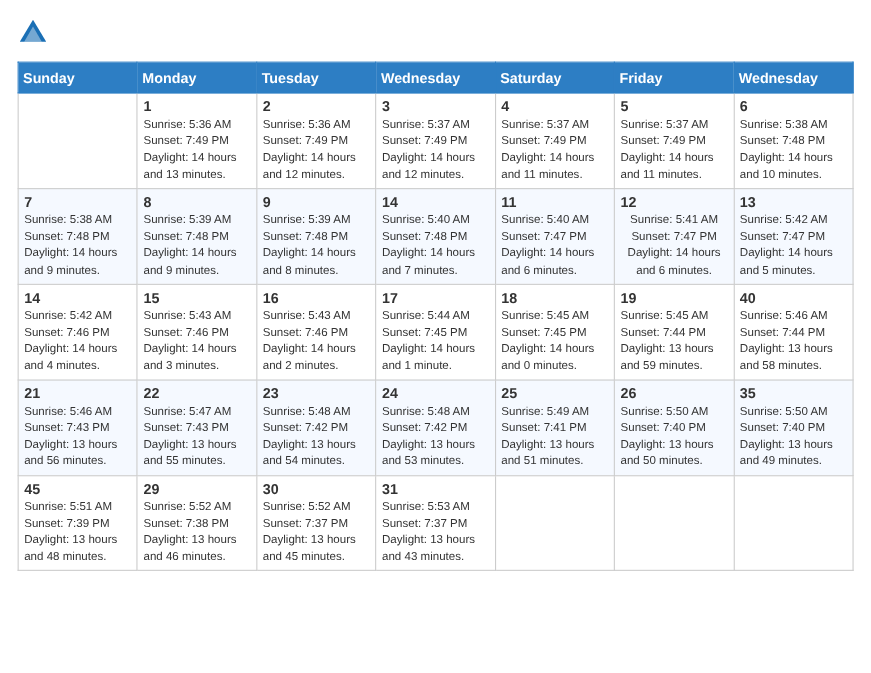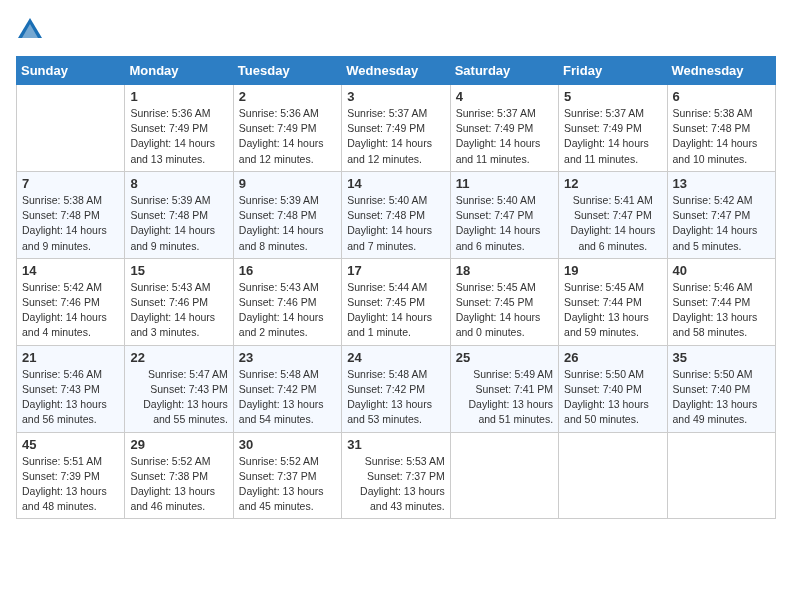--- a/index.html
+++ b/index.html
@@ -277,42 +277,42 @@
       <tr>
         <td>
           <span class="day-number">21</span>
           <div class="day-info" style="white-space: pre-line;">Sunrise: 5:46 AM
 Sunset: 7:43 PM
 Daylight: 13 hours
 and 56 minutes.</div>
         </td>
         <td>
           <span class="day-number">22</span>
-          <div class="day-info" style="white-space: pre-line; text-align: right;">Sunrise: 5:47 AM
+          <div class="day-info" style="white-space: pre-line;">Sunrise: 5:47 AM
 Sunset: 7:43 PM
 Daylight: 13 hours
 and 55 minutes.</div>
         </td>
         <td>
           <span class="day-number">23</span>
           <div class="day-info" style="white-space: pre-line;">Sunrise: 5:48 AM
 Sunset: 7:42 PM
 Daylight: 13 hours
 and 54 minutes.</div>
         </td>
         <td>
           <span class="day-number">24</span>
           <div class="day-info" style="white-space: pre-line;">Sunrise: 5:48 AM
 Sunset: 7:42 PM
 Daylight: 13 hours
 and 53 minutes.</div>
         </td>
         <td>
           <span class="day-number">25</span>
-          <div class="day-info" style="white-space: pre-line; text-align: right;">Sunrise: 5:49 AM
+          <div class="day-info" style="white-space: pre-line;">Sunrise: 5:49 AM
 Sunset: 7:41 PM
 Daylight: 13 hours
 and 51 minutes.</div>
         </td>
         <td>
           <span class="day-number">26</span>
           <div class="day-info" style="white-space: pre-line;">Sunrise: 5:50 AM
 Sunset: 7:40 PM
 Daylight: 13 hours
 and 50 minutes.</div>
@@ -342,21 +342,21 @@
         </td>
         <td>
           <span class="day-number">30</span>
           <div class="day-info" style="white-space: pre-line;">Sunrise: 5:52 AM
 Sunset: 7:37 PM
 Daylight: 13 hours
 and 45 minutes.</div>
         </td>
         <td>
           <span class="day-number">31</span>
-          <div class="day-info" style="white-space: pre-line; text-align: right;">Sunrise: 5:53 AM
+          <div class="day-info" style="white-space: pre-line;">Sunrise: 5:53 AM
 Sunset: 7:37 PM
 Daylight: 13 hours
 and 43 minutes.</div>
         </td>
         <td class="empty-cell"></td>
         <td class="empty-cell"></td>
         <td class="empty-cell"></td>
       </tr>
     </tbody>
 </table>

